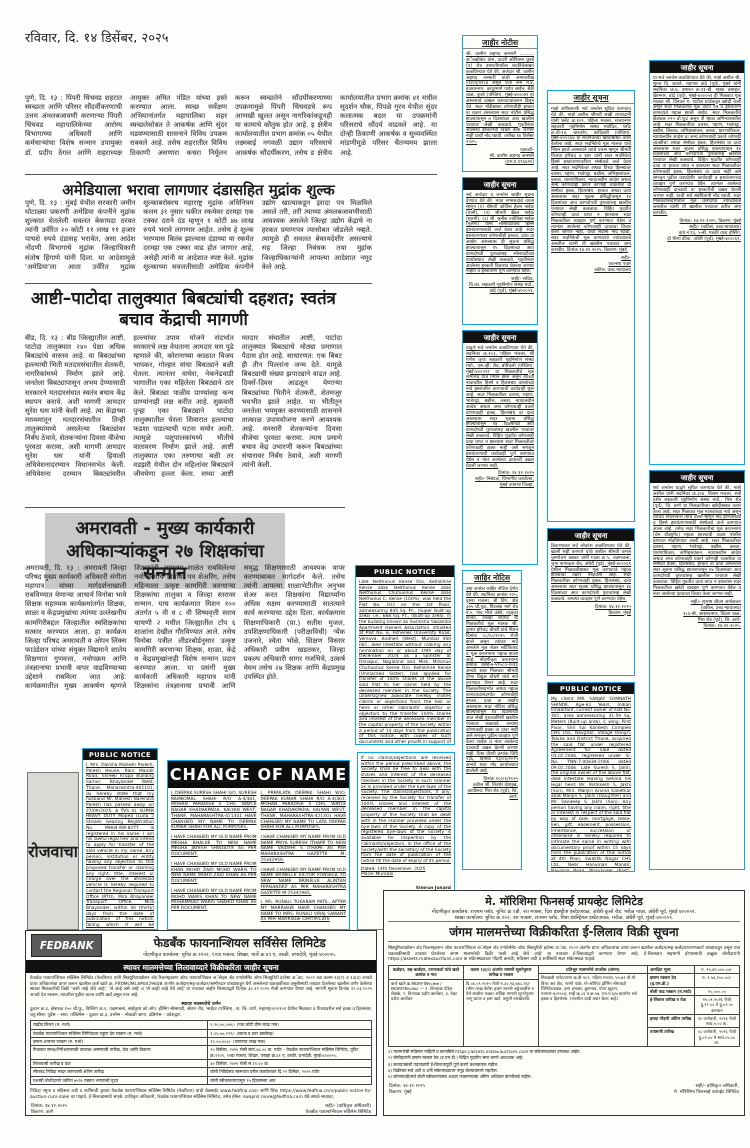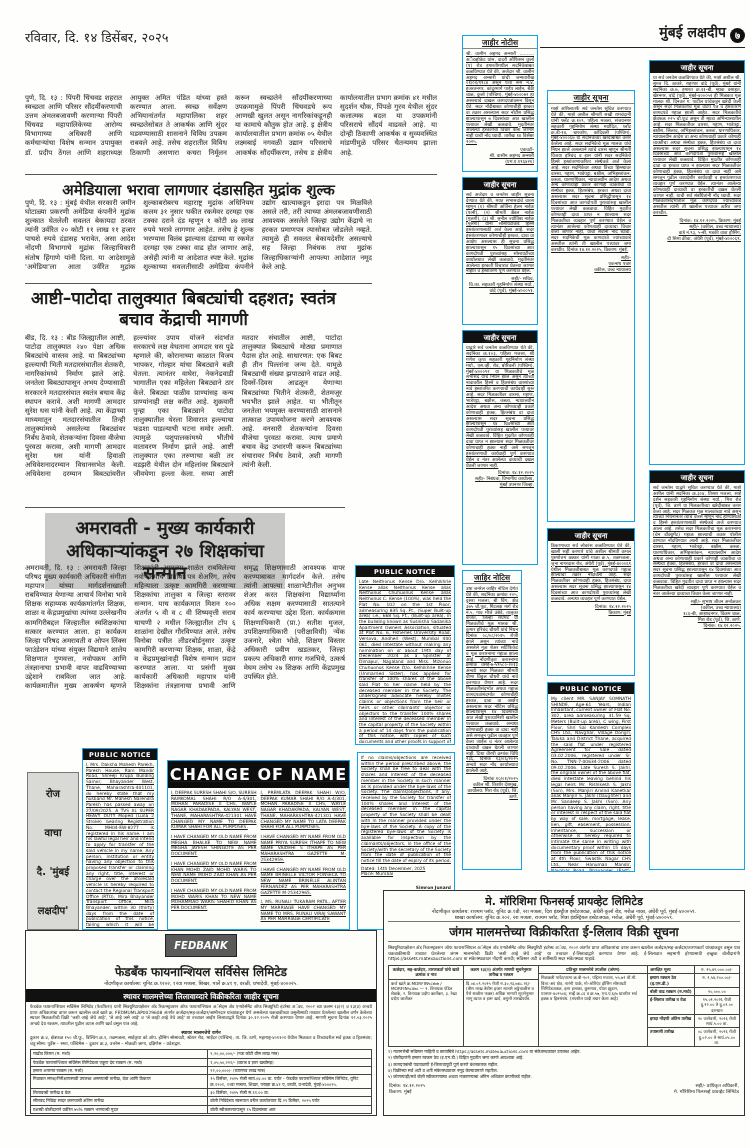--- a/index.html
+++ b/index.html
@@ -23,30 +23,30 @@
   .cols3{column-count:3;column-gap:8px;}
   
   .nbox{border:1px solid #0ea5e9;background:#fdfdfa;text-decoration:underline;}
   .nhdr-black{background:#111;color:#fff;font-weight:bold;text-align:center;font-size:7px;padding:1.5px 0;}
   .nhdr-plain{font-weight:bold;text-align:center;font-size:7.5px;padding:1px 0;border-bottom:1px solid #888;}
   .nbody{font-size:4.6px;line-height:1.28;text-align:justify;padding:2px 3px;}
   .nsign{font-size:4.6px;line-height:1.3;text-align:right;padding:0 3px 2px;white-space:pre-line;}
   .ebody{font-size:4.4px;line-height:1.3;text-align:justify;padding:2px 3px;}
   .pnhdr{background:#111;color:#fff;font-weight:bold;text-align:center;font-size:6.5px;letter-spacing:.5px;padding:1.5px 0;}
   
-  .promo{background:#d9d9d5;border:1px solid #777;display:flex;flex-direction:column;justify-content:space-around;
-         align-items:center;font-weight:bold;font-size:10px;text-align:center;}
+  .promo{background:#d9d9d5;border:1px solid #777;display:flex;flex-direction:row;justify-content:space-around;
+         align-items:center;font-weight:bold;font-size:16px;text-align:center;}
   
   .conhdr{background:#0d0d0d;color:#fff;font-weight:bold;font-size:16px;text-align:center;letter-spacing:1px;padding:4px 0;}
   .concols{display:flex;gap:4px;padding:2px 3px;}
   .concol{flex:1;font-size:4.4px;line-height:1.3;text-align:justify;}
   .concol p{margin:0 0 4px 0;}
   
   .secbox{border:1.5px solid #333;background:#fdfdfa;}
-  .fedhead{display:flex;align-items:center;gap:6px;padding:3px 5px;flex-direction:column;}
+  .fedhead{display:flex;align-items:center;gap:6px;padding:3px 5px;}
   .fedlogo{background:#5a5a5a;color:#fff;font-style:italic;font-weight:bold;font-size:10px;padding:5px 8px;border:1px solid #222;}
   .fedtitle{font-size:12px;font-weight:bold;text-align:center;}
   .fedaddr{font-size:5px;text-align:center;}
   .blackbar{background:#111;color:#fff;font-weight:bold;font-size:7.5px;text-align:center;padding:1.5px 0;}
   .tiny{font-size:4.4px;line-height:1.3;text-align:justify;padding:2px 4px;}
   .tinyc{font-size:4.8px;font-weight:bold;text-align:center;}
   table.kv{border-collapse:collapse;width:calc(100% - 8px);margin:1px 4px;}
   table.kv td{border:0.5px solid #444;font-size:4.3px;line-height:1.25;padding:1px 2px;vertical-align:top;}
   table.kv td.l{width:52%;}
   .mtab{display:flex;border:0.5px solid #444;margin:1px 4px;font-size:4.2px;line-height:1.25;}
@@ -62,23 +62,20 @@
   .msub{font-size:12px;font-weight:bold;text-align:center;border-top:0.5px solid #777;border-bottom:0.5px solid #777;padding:1px 0;margin:1px 4px;}
   .notes{font-size:4.3px;line-height:1.35;padding:1px 4px;}
   .notes div{margin-bottom:0.5px;}
 </style>
 </head>
 <body>
 
 <div id="page">
 
   <div class="abs date" style="left:25px;top:28px;width:240px;">रविवार, दि. १४ डिसेंबर, २०२५</div>
-  <div class="abs brand" style="left:540px;top:22px;width:205px;">
-    <span>मुंबई लक्षदीप</span><span class="pgnum">७</span>
-  </div>
 
   <div class="abs body7 cols4" style="left:25px;top:94px;width:412px;height:78px;">पुणे, दि. १३ : पिंपरी चिंचवड शहरात स्वच्छता आणि परिसर सौंदर्यीकरणाची उत्तम अंमलबजावणी करणाऱ्या पिंपरी चिंचवड महापालिकेच्या आरोग्य विभागाच्या अधिकारी आणि कर्मचाऱ्यांचा विशेष सन्मान उपायुक्त डॉ. प्रदीप ठेंगल आणि शहराध्यक्ष आयुक्त अमित पंडित यांच्या हस्ते करण्यात आला. स्वच्छ सर्वेक्षण अभियानांतर्गत महापालिका शहर स्वच्छतेसोबत ते आकर्षक आणि सुंदर घडवण्यासाठी शासनाने विविध उपक्रम राबवले आहे. तसेच शहरातील विविध ठिकाणी असणारा कचरा निर्मूलन करून स्वच्छतेने सौंदर्यीकरणाच्या उपक्रमामुळे पिंपरी चिंचवडचे रूप आणखी खुलत असून नागरिकांकडूनही या कामाचे कौतुक होत आहे. इ क्षेत्रीय कार्यालयातील प्रभाग क्रमांक ०५ येथील लक्ष्मबाई नगवळी उद्यान परिसराचे आकर्षक सौंदर्यीकरण, तसेच ड क्षेत्रीय कार्यालयातील प्रभाग क्रमांक ४१ मधील सुदर्शन चौक, पिंपळे गुरव येथील सुंदर कलात्मक बदल या उपक्रमांनी परिसराचे सौंदर्य वाढवले आहे. या दोन्ही ठिकाणी आकर्षक व सुव्यवस्थित मांडणीमुळे परिसर चैतन्यमय झाला आहे.</div>
   <div class="abs sep" style="left:25px;top:174px;width:412px;"></div>
 
   <div class="abs h2" style="left:25px;top:179px;width:347px;">अमेडियाला भरावा लागणार दंडासहित मुद्रांक शुल्क</div>
   <div class="abs body7 cols3" style="left:25px;top:199px;width:347px;height:82px;">पुणे, दि. १३ : मुंबई येथील सरकारी जमीन घोटाळ्या प्रकरणी अमेडिया कंपनीने मुद्रांक शुल्कात घेतलेली सवलत बेकायदा ठरवत त्यांनी उर्वरित २० कोटी ११ लाख ११ हजार पाचशे रुपये दंडासह भरावेत, असा आदेश नोंदणी विभागाचे मुद्रांक जिल्हाधिकारी संतोष हिंगाणे यांनी दिला. या आदेशामुळे 'अमेडिया'ला आता उर्वरित मुद्रांक शुल्काबरोबरच महाराष्ट्र मुद्रांक अधिनियम कलम ३१ नुसार थकीत रकमेवर दरमहा एक टक्का दराने दंड म्हणून १ कोटी ४७ लाख रुपये भरावे लागणार आहेत. तसेच हे शुल्क भरण्यास विलंब झाल्यास दंडाच्या या रकमेत दरमहा एक टक्का वाढ होत जाणार आहे, असेही त्यांनी या आदेशात स्पष्ट केले. मुद्रांक शुल्काच्या सवलतीसाठी अमेडिया कंपनीने उद्योग खात्याकडून इरादा पत्र मिळविले असले तरी, तरी त्याच्या अंमलबजावणीसाठी आवश्यक असलेले जिल्हा उद्योग केंद्राचे ना हरकत प्रमाणपत्र त्यासोबत जोडलेले नव्हते. त्यामुळे ही सवलत बेकायदेशीर असल्याचे सह जिल्हा निबंधक तथा मुद्रांक जिल्हाधिकाऱ्यांनी आपल्या आदेशात नमूद केले आहे.</div>
   <div class="abs sep" style="left:25px;top:283px;width:347px;"></div>
 
   <div class="abs h3" style="left:25px;top:288px;width:317px;">आष्टी–पाटोदा तालुक्यात बिबट्यांची दहशत; स्वतंत्र बचाव केंद्राची मागणी</div>
   <div class="abs body7 cols3" style="left:25px;top:334px;width:317px;height:170px;">बीड, दि. १३ : बीड जिल्ह्यातील आष्टी, पाटोदा तालुक्यात २४० पेक्षा अधिक बिबट्यांचे वास्तव आहे. या बिबट्यांच्या हल्ल्याची भिती मतदारसंघातील शेतकरी, नागरिकांमध्ये निर्माण झाले आहे. जनतेला बिबट्यापासून अभय देण्यासाठी सरकारने मतदारसंघात स्वतंत्र बचाव केंद्र स्थापन करावे. अशी मागणी आमदार सुरेश धस यांनी केली आहे. त्या केंद्राच्या माध्यमातून मतदारसंघातील तिन्ही तालुक्यांमध्ये असलेल्या बिबट्यांवर निर्बंध ठेवावे, शेतकऱ्यांना दिवसा वीजेचा पुरवठा करावा, अशी मागणी आमदार सुरेश धस यांनी हिवाळी अधिवेशनादरम्यान विधानसभेत केली. अधिवेशना दरम्यान बिबट्यांवरील हल्ल्यांवर उपाय योजने संदर्भात सरकारचे लक्ष वेधताना आमदार धस पुढे म्हणाले की, कोरानाच्या काळात विजय भापकर, गोल्हार यांचा बिबट्याने बळी घेतला. त्यानंतर वाघेरा, नेकनेढवाडी भागातील एका महिलेला बिबट्याने ठार केले. बिबट्या पाळीव प्राण्यांसह कन्य प्राण्यांनाही लक्ष करीत आहे. शुक्रवारी पुन्हा एका बिबट्याने पाटोदा तालुक्यातील थेरला शिवारात हल्ल्याचा फडशा पाडल्याची घटना समोर आली. त्यामुळे पशुपालकांमध्ये भीतीचे वातावरण निर्माण झाले आहे. आष्टी तालुक्यात एका तरुणाचा बळी तर वडझरी येथील दोन महिलांवर बिबट्याने जीवघेणा हल्ला केला. सध्या आष्टी मतदार संघातील आष्टी, पाटोदा तालुक्यात बिबट्याचे मोठ्या प्रमाणात पैदास होत आहे. साधारणत: एक बिबट ही तीन पिल्लांना जन्म देते. यामुळे बिबट्याची संख्या झपाट्याने वाढत आहे. दिवसें-दिवस आढळून येणाऱ्या बिबट्यांच्या भितीने शेतकरी, शेतमजूर भयभीत झाले आहेत. या भीतीतून जनतेला भयमुक्त करण्यासाठी शासनाने तात्काळ उपाययोजना करणे आवश्यक आहे. वनसारी शेतकऱ्यांना दिवसा वीजेचा पुरवठा करावा. त्याच प्रमाणे बचाव केंद्र उभारणी करून बिबट्यांच्या संचारावर निर्बंध ठेवावे, अशी मागणी त्यांनी केली.</div>

